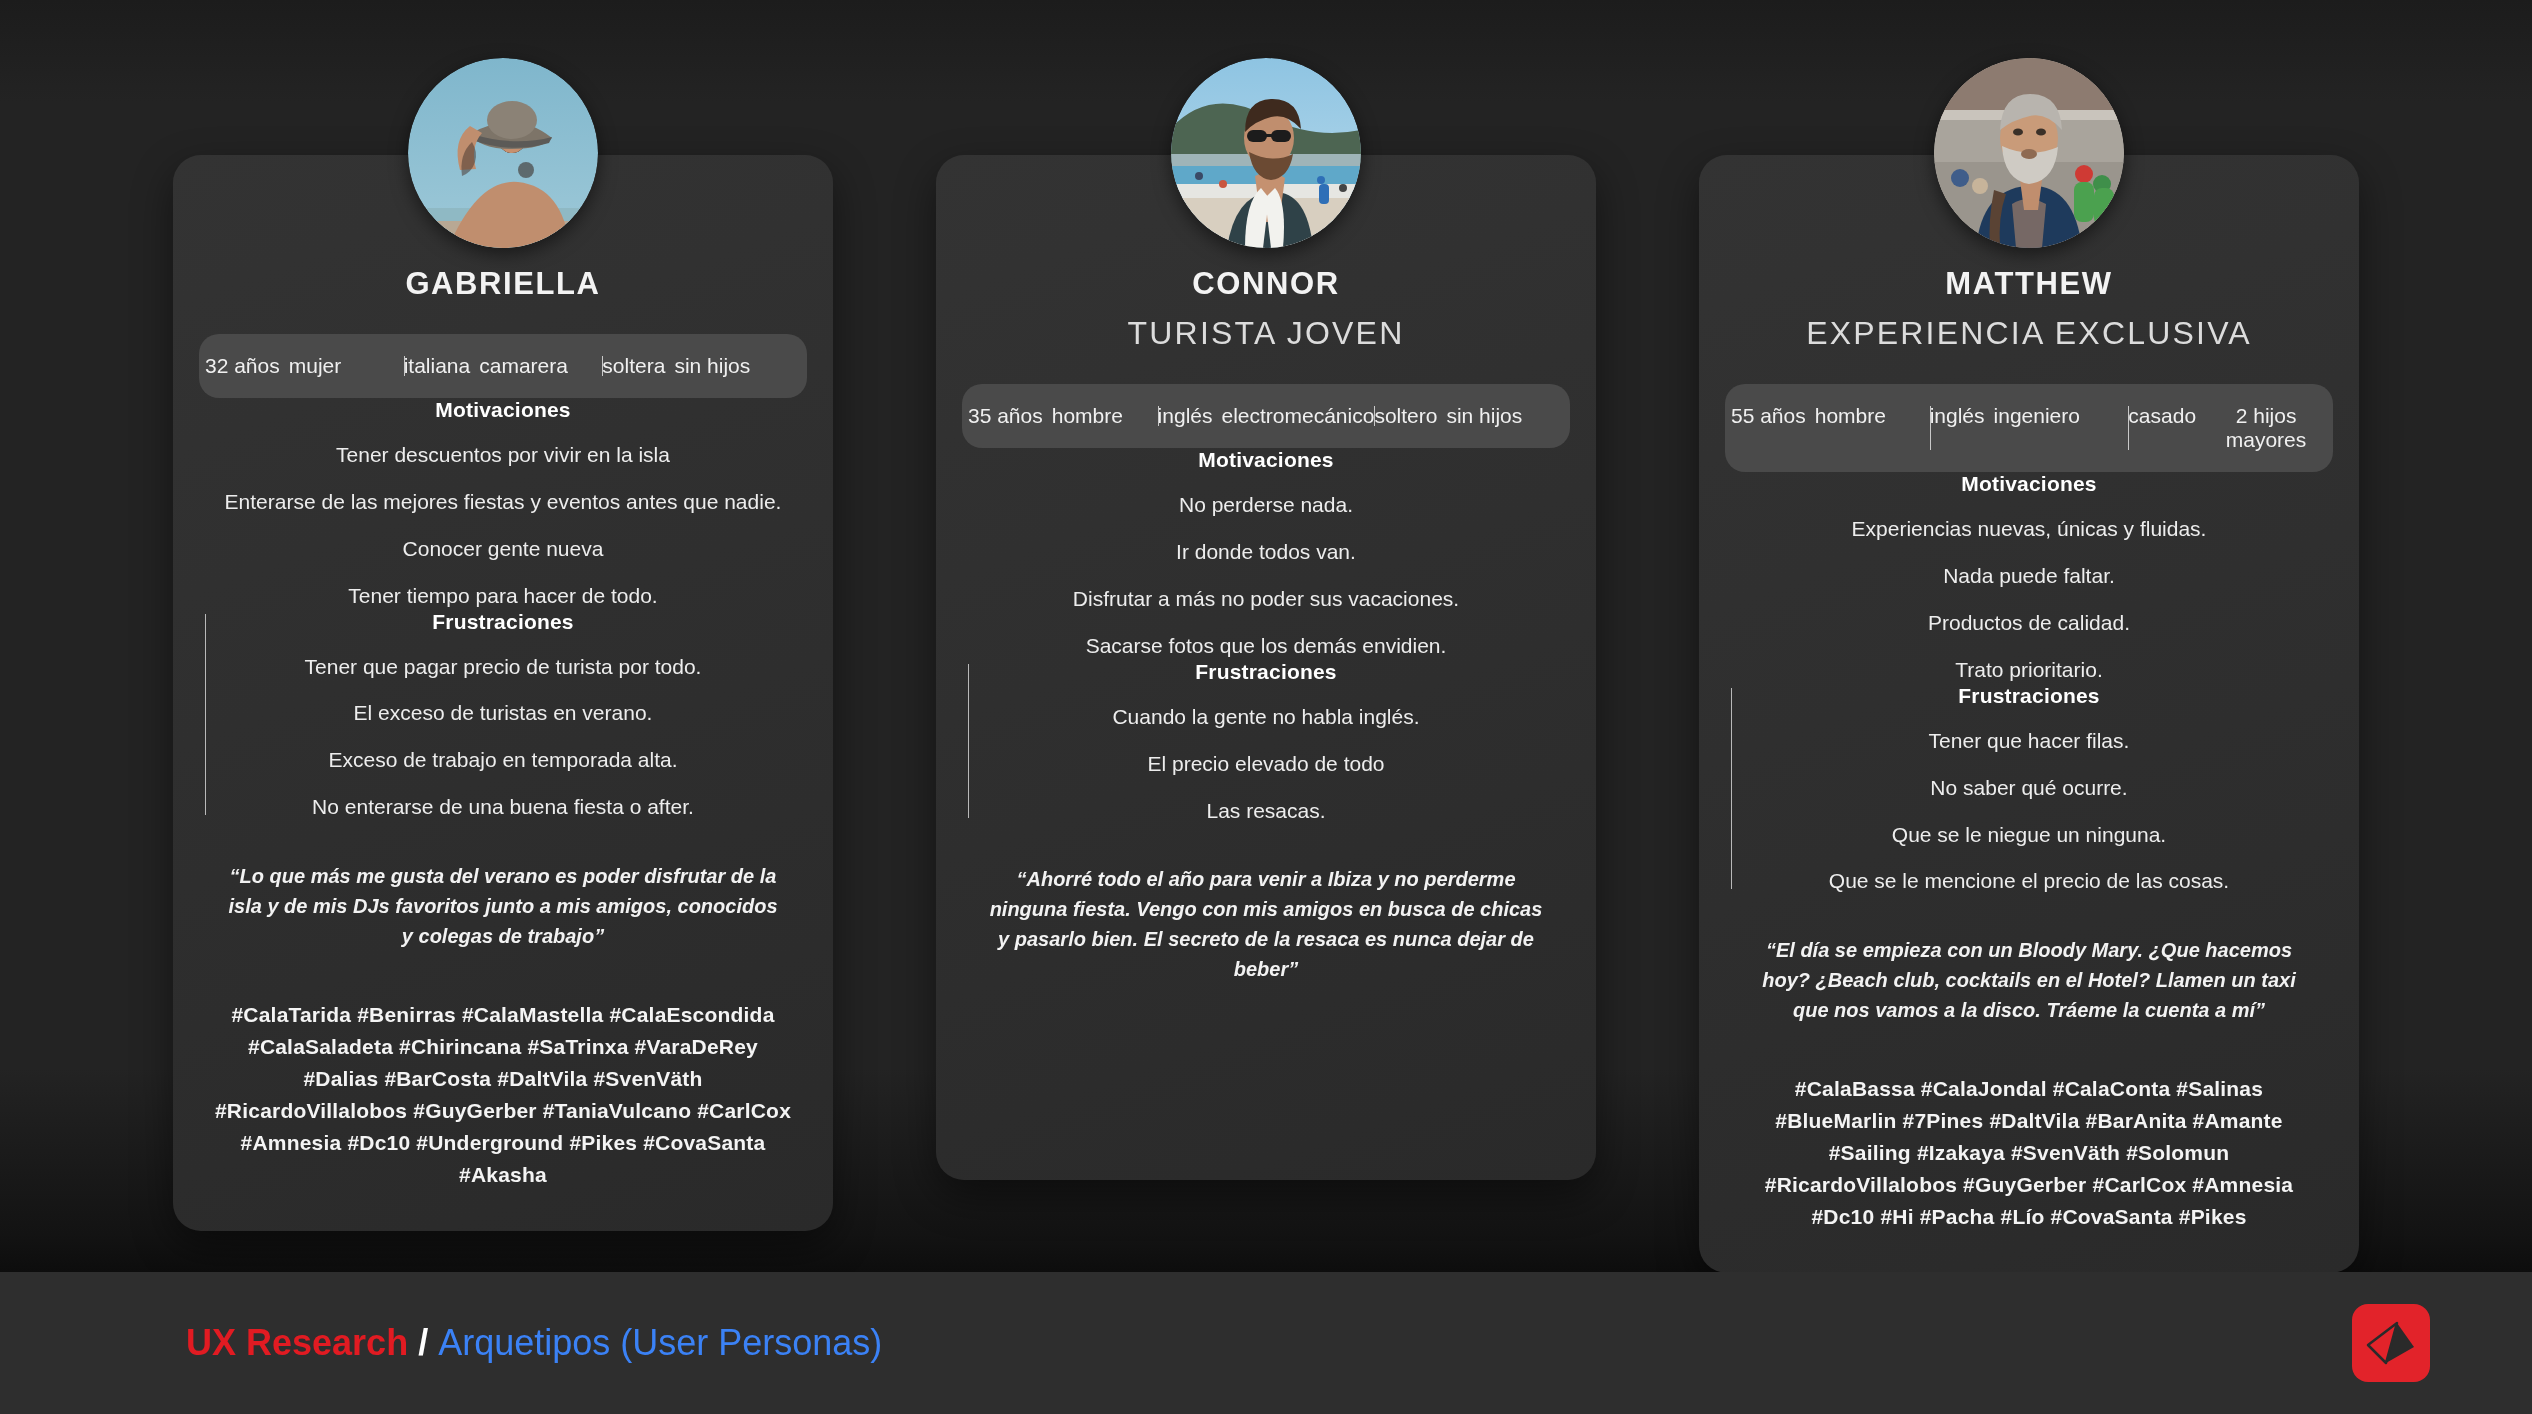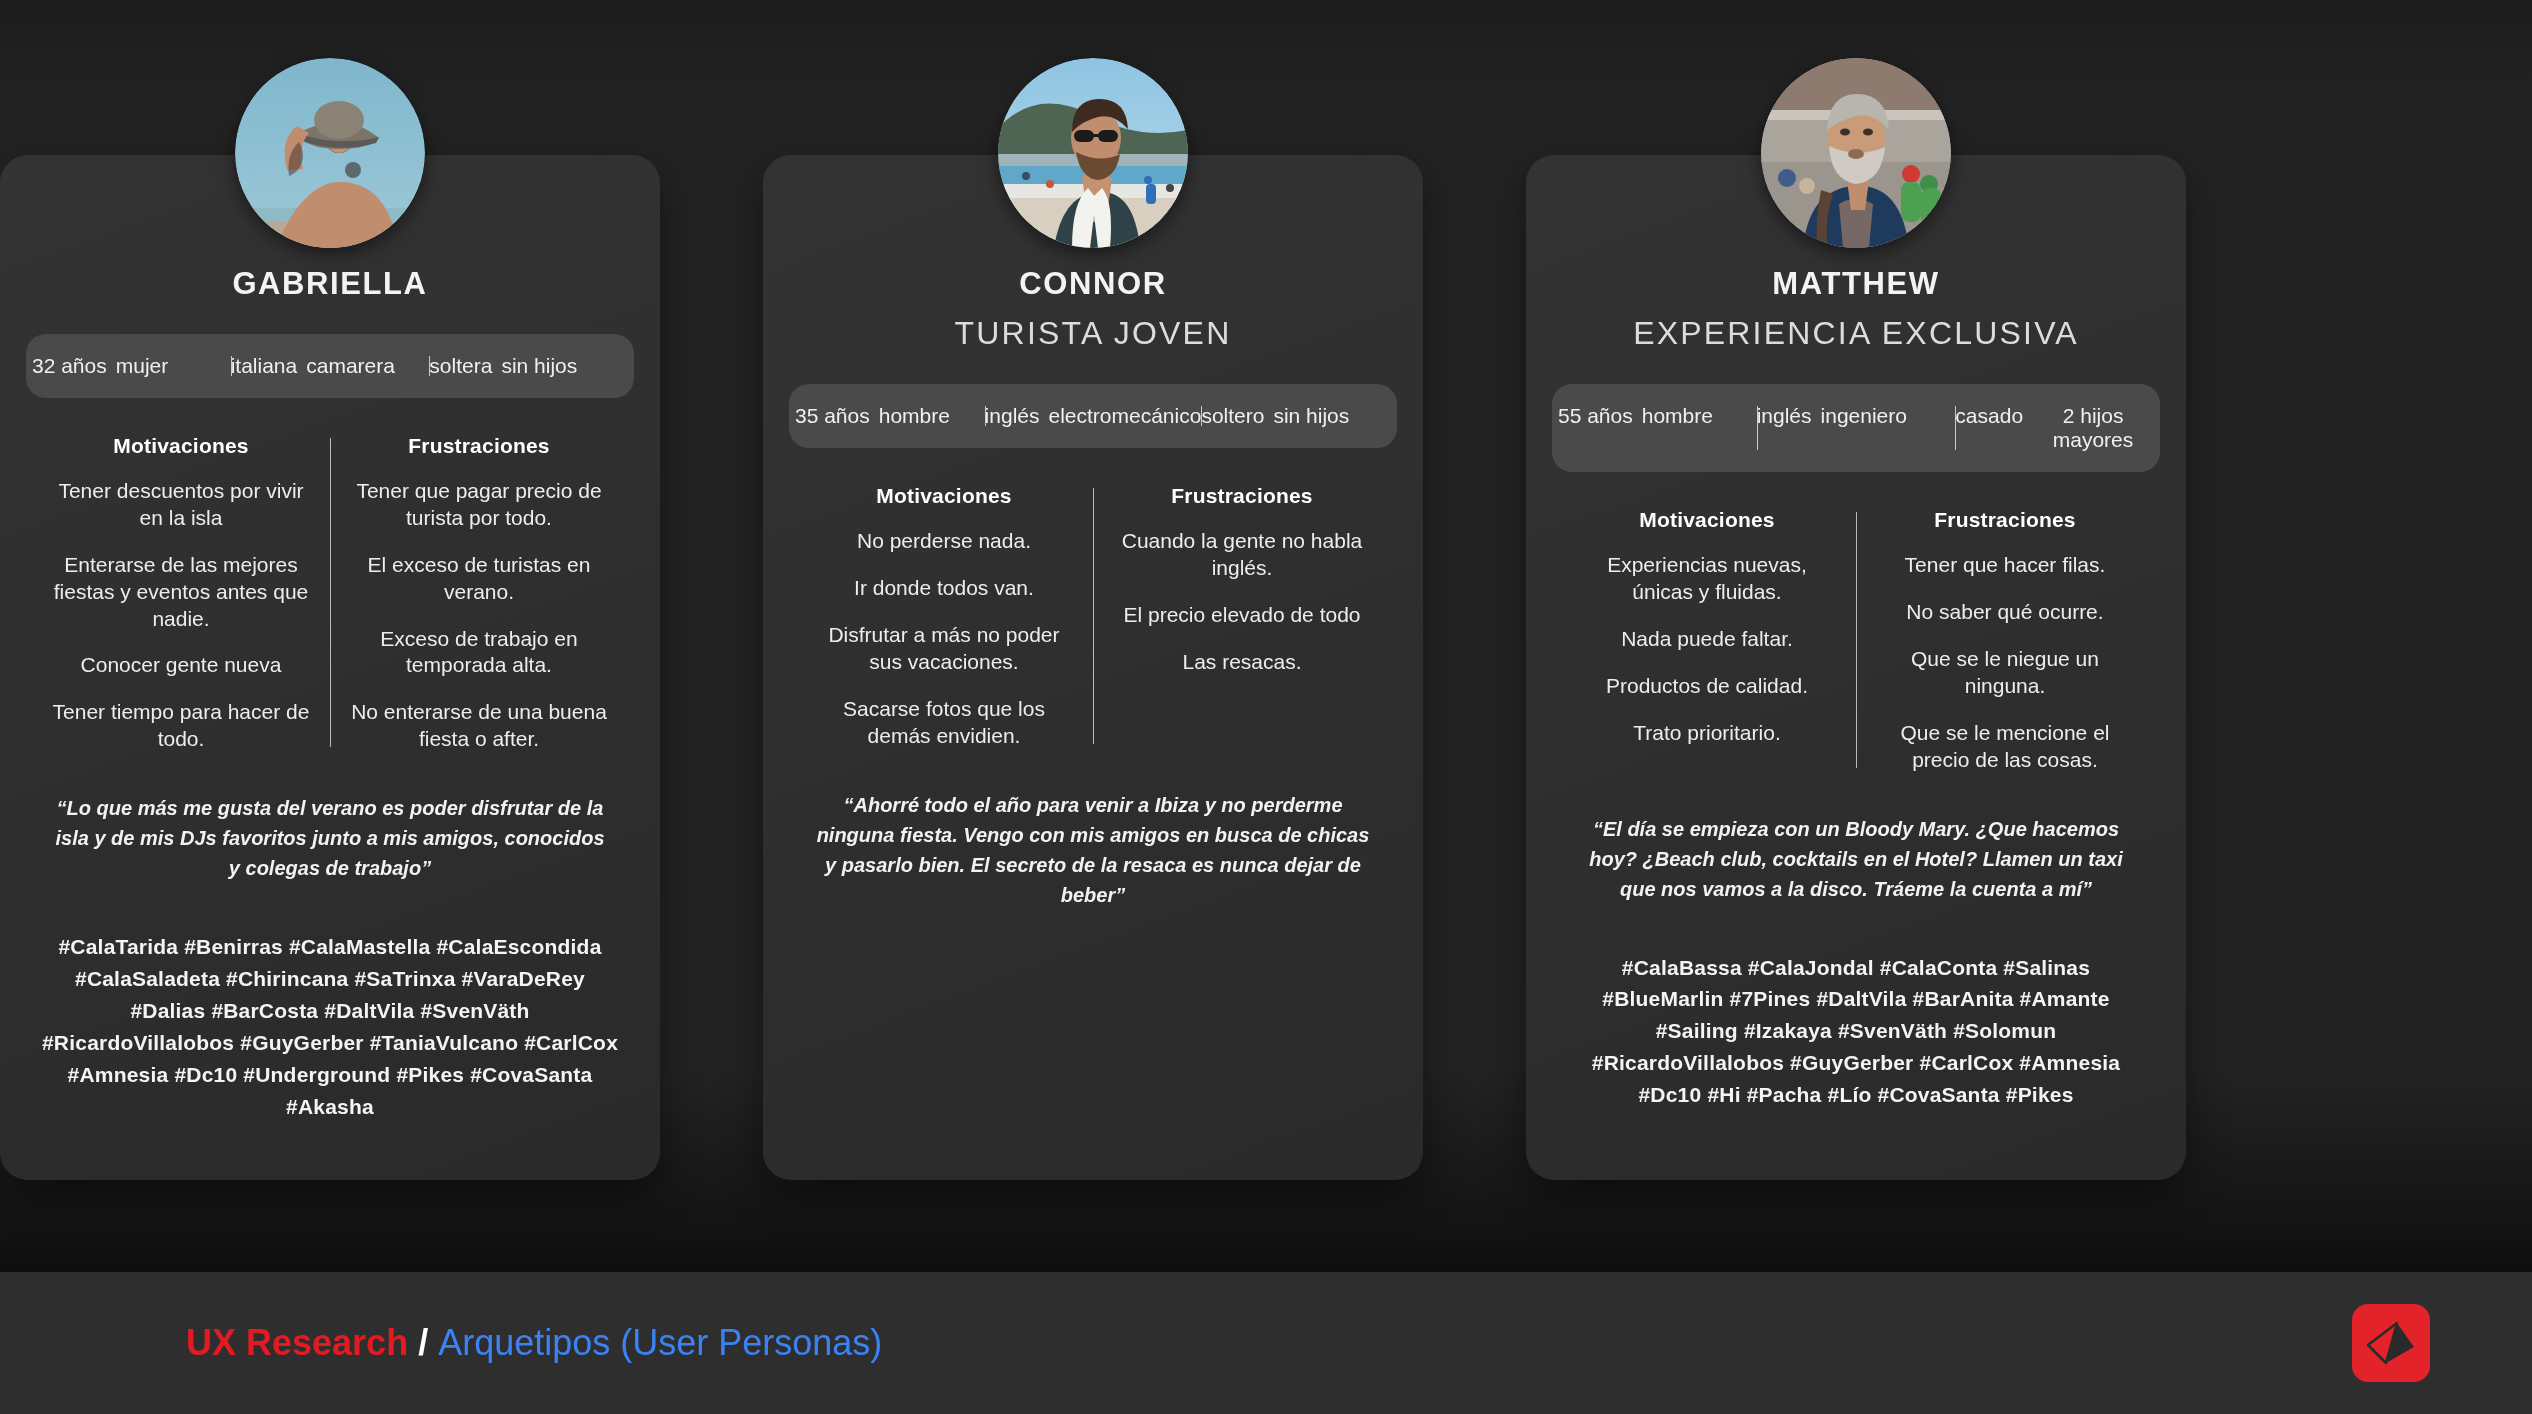--- a/index.html
+++ b/index.html
@@ -18,21 +18,21 @@
   
   .band {
     position:absolute; left:0; top:0; width:2532px; height:1272px;
     background:
       linear-gradient(to bottom,#1c1c1c 0%,#232323 8%,#232323 84%,#131313 97%,#0d0d0d 100%);
   }
 
   
   .cards {
     position:absolute; left:0; top:0; width:2532px; height:1200px;
-    display:flex; align-items:flex-start;
+    display:flex; justify-content:center; align-items:flex-start;
     gap:103px;
     padding-top:155px;
   }
   .card {
     position:relative;
     width:660px;
     min-height:1025px;
     border-radius:28px;
     background:linear-gradient(160deg,#333333 0%,#2f2f2f 45%,#2a2a2a 100%);
     box-shadow:0 16px 40px rgba(0,0,0,.45);
@@ -76,24 +76,24 @@
     position:relative;
   }
   .fact + .fact::before {
     content:""; position:absolute; left:0; top:2px;
     width:1px; height:calc(100% - 4px);
     background:#c9c9c9;
   }
 
   
   .mf {
-    margin-top:36px;
     display:flex;
     position:relative;
     padding:0 6px;
+    flex-direction:column;
   }
   .mf-col { flex:1; padding:0 16px; }
   .mf-col + .mf-col { position:relative; }
   .mf-col + .mf-col::before {
     content:""; position:absolute; left:0; top:4px; bottom:6px;
     width:1px; background:#b9b9b9;
   }
   .mf-title {
     font-size:21px; font-weight:bold; color:#ffffff;
     margin-bottom:20px; letter-spacing:.2px;

